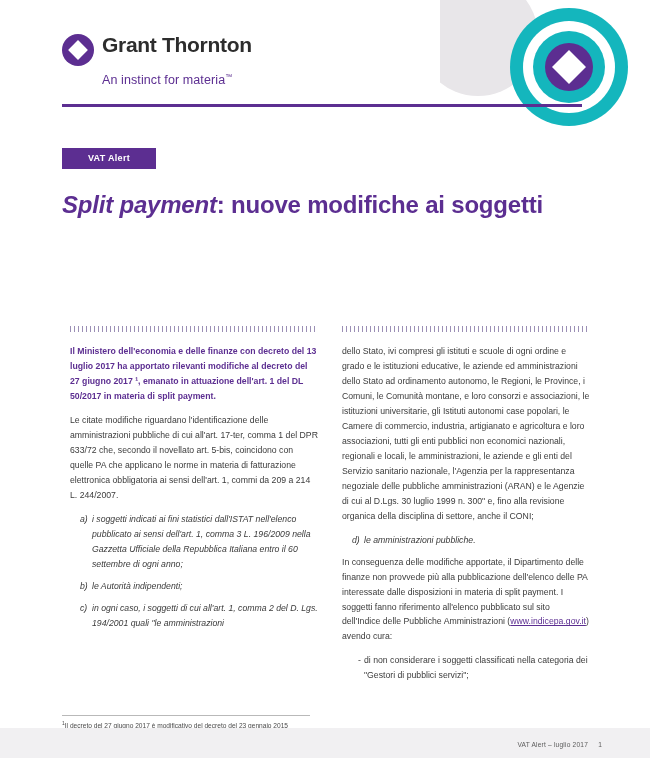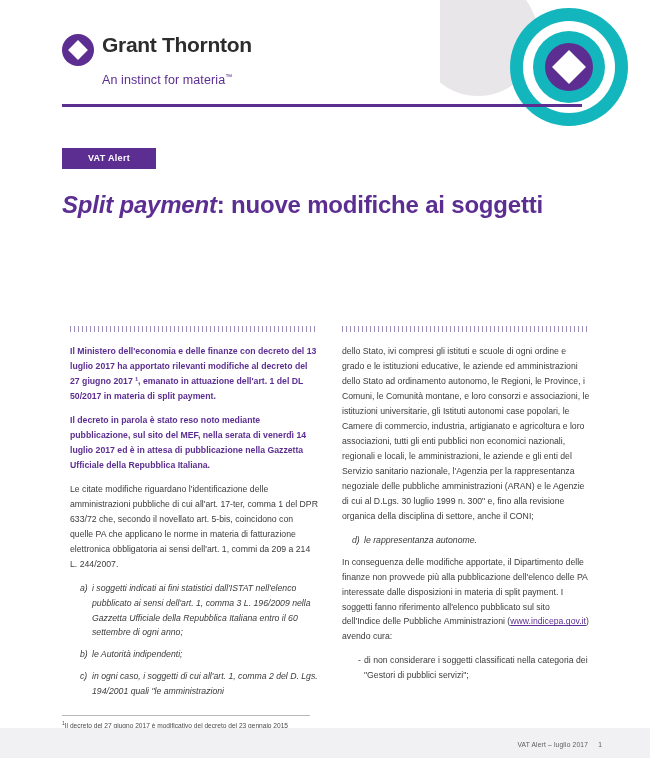--- a/index.html
+++ b/index.html
@@ -258,21 +258,20 @@
 <div class="title">
   <em>Split payment</em><span>: nuove modifiche ai soggetti</span><br>
 </div>
 
 <div class="columns">
 
   <div class="col">
     <div class="hatch"></div>
 
     <p class="p p-lead">Il Ministero dell'economia e delle finanze con decreto del 13 luglio 2017 ha apportato rilevanti modifiche al decreto del 27 giugno 2017 ¹, emanato in attuazione dell'art. 1 del DL 50/2017 in materia di split payment.</p>
-    <p class="p p-lead">Il decreto in parola è stato reso noto mediante pubblicazione, sul sito del MEF, nella serata di venerdì 14 luglio 2017 ed è in attesa di pubblicazione nella Gazzetta Ufficiale della Repubblica Italiana.</p>
     <p class="p p-italic">Le citate modifiche riguardano l'identificazione delle amministrazioni pubbliche di cui all'art. 17-ter, comma 1 del DPR 633/72 che, secondo il novellato art. 5-bis, coincidono con quelle PA che applicano le norme in materia di fatturazione elettronica obbligatoria ai sensi dell'art. 1, commi da 209 a 214 L. 244/2007.</p>
 
     <div class="list-item ital">
       <span class="mk">a)</span>
       <span class="tx">i soggetti indicati ai fini statistici dall'ISTAT nell'elenco pubblicato ai sensi dell'art. 1, comma 3 L. 196/2009 nella Gazzetta Ufficiale della Repubblica Italiana entro il 60 settembre di ogni anno;</span>
     </div>
     <div class="list-item ital">
       <span class="mk">b)</span>
       <span class="tx">le Autorità indipendenti;</span>
     </div>
@@ -282,21 +281,21 @@
     </div>
   </div>
 
   <div class="col">
     <div class="hatch"></div>
 
     <p class="p p-italic">dello Stato, ivi compresi gli istituti e scuole di ogni ordine e grado e le istituzioni educative, le aziende ed amministrazioni dello Stato ad ordinamento autonomo, le Regioni, le Province, i Comuni, le Comunità montane, e loro consorzi e associazioni, le istituzioni universitarie, gli Istituti autonomi case popolari, le Camere di commercio, industria, artigianato e agricoltura e loro associazioni, tutti gli enti pubblici non economici nazionali, regionali e locali, le amministrazioni, le aziende e gli enti del Servizio sanitario nazionale, l'Agenzia per la rappresentanza negoziale delle pubbliche amministrazioni (ARAN) e le Agenzie di cui al D.Lgs. 30 luglio 1999 n. 300" e, fino alla revisione organica della disciplina di settore, anche il CONI;</p>
 
     <div class="list-item ital">
       <span class="mk">d)</span>
-      <span class="tx">le rappresentanza autonome.</span>
+      <span class="tx">le amministrazioni pubbliche.</span>
     </div>
 
     <p class="p"><span>In conseguenza delle modifiche apportate, il Dipartimento delle finanze non provvede più alla pubblicazione dell'elenco delle PA interessate dalle disposizioni in materia di split payment. I soggetti fanno riferimento all'elenco pubblicato sul sito dell'Indice delle Pubbliche Amministrazioni (</span><a class="link" href="#">www.indicepa.gov.it</a><span>) avendo cura:</span></p>
 
     <div class="list-item dash-item">
       <span class="mk">-</span>
       <span class="tx">di non considerare i soggetti classificati nella categoria dei "Gestori di pubblici servizi";</span>
     </div>
   </div>
 </div>

